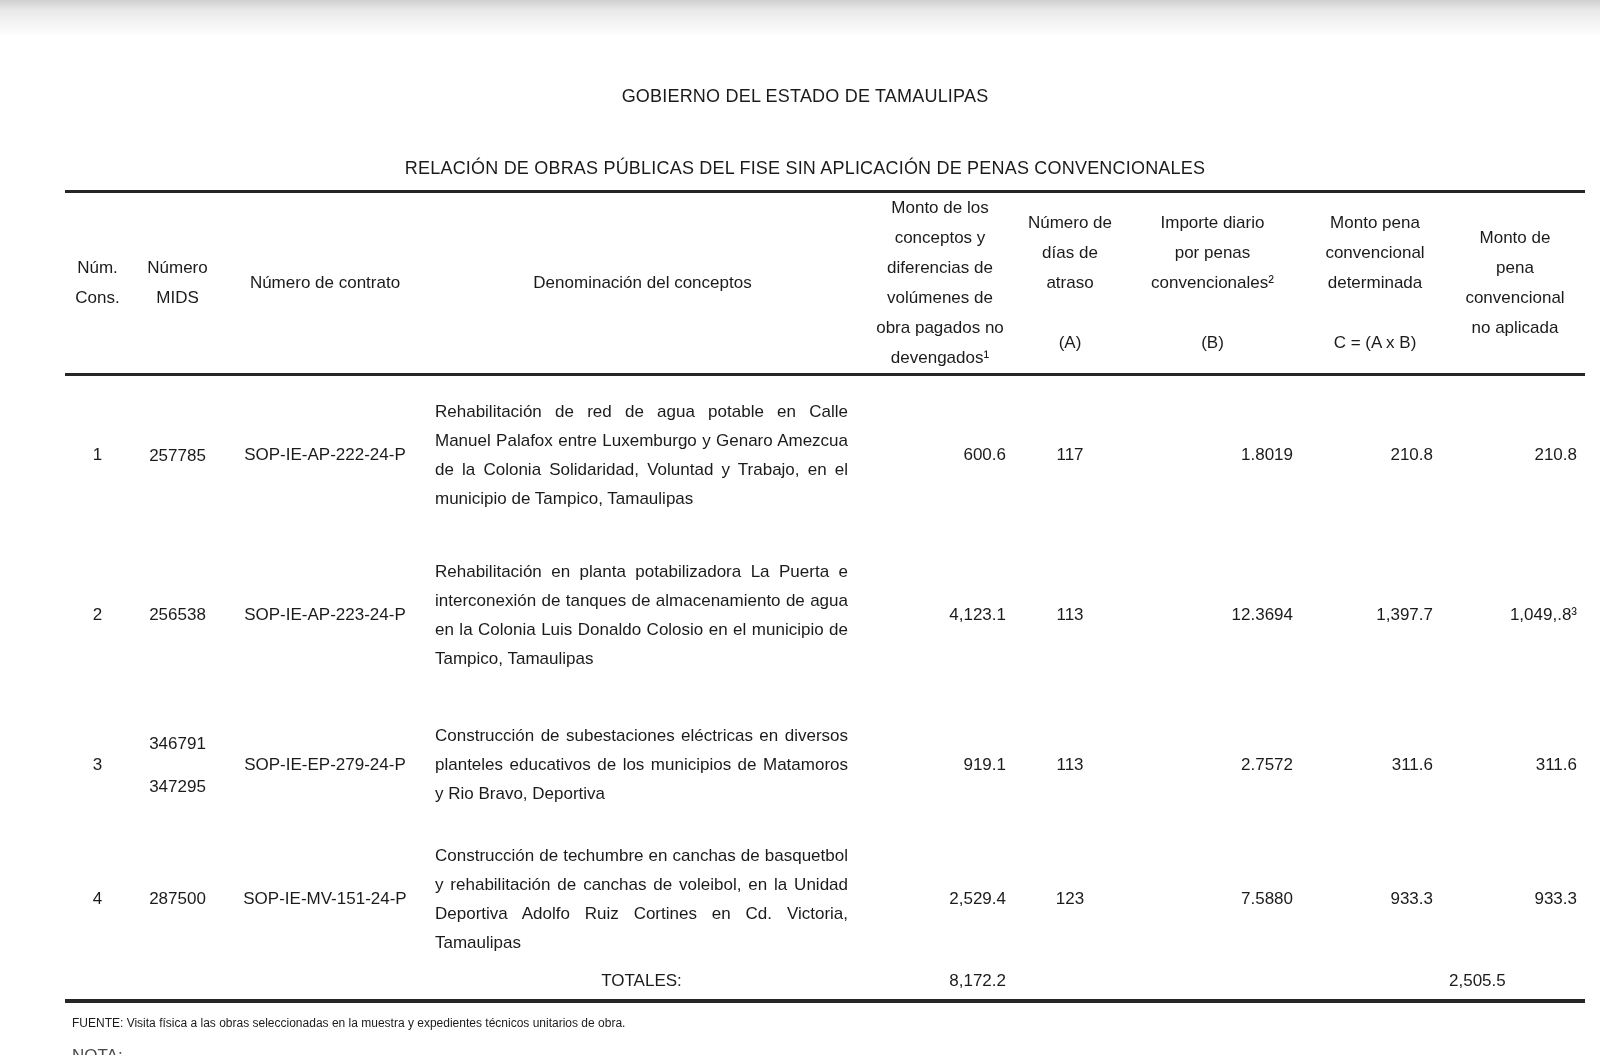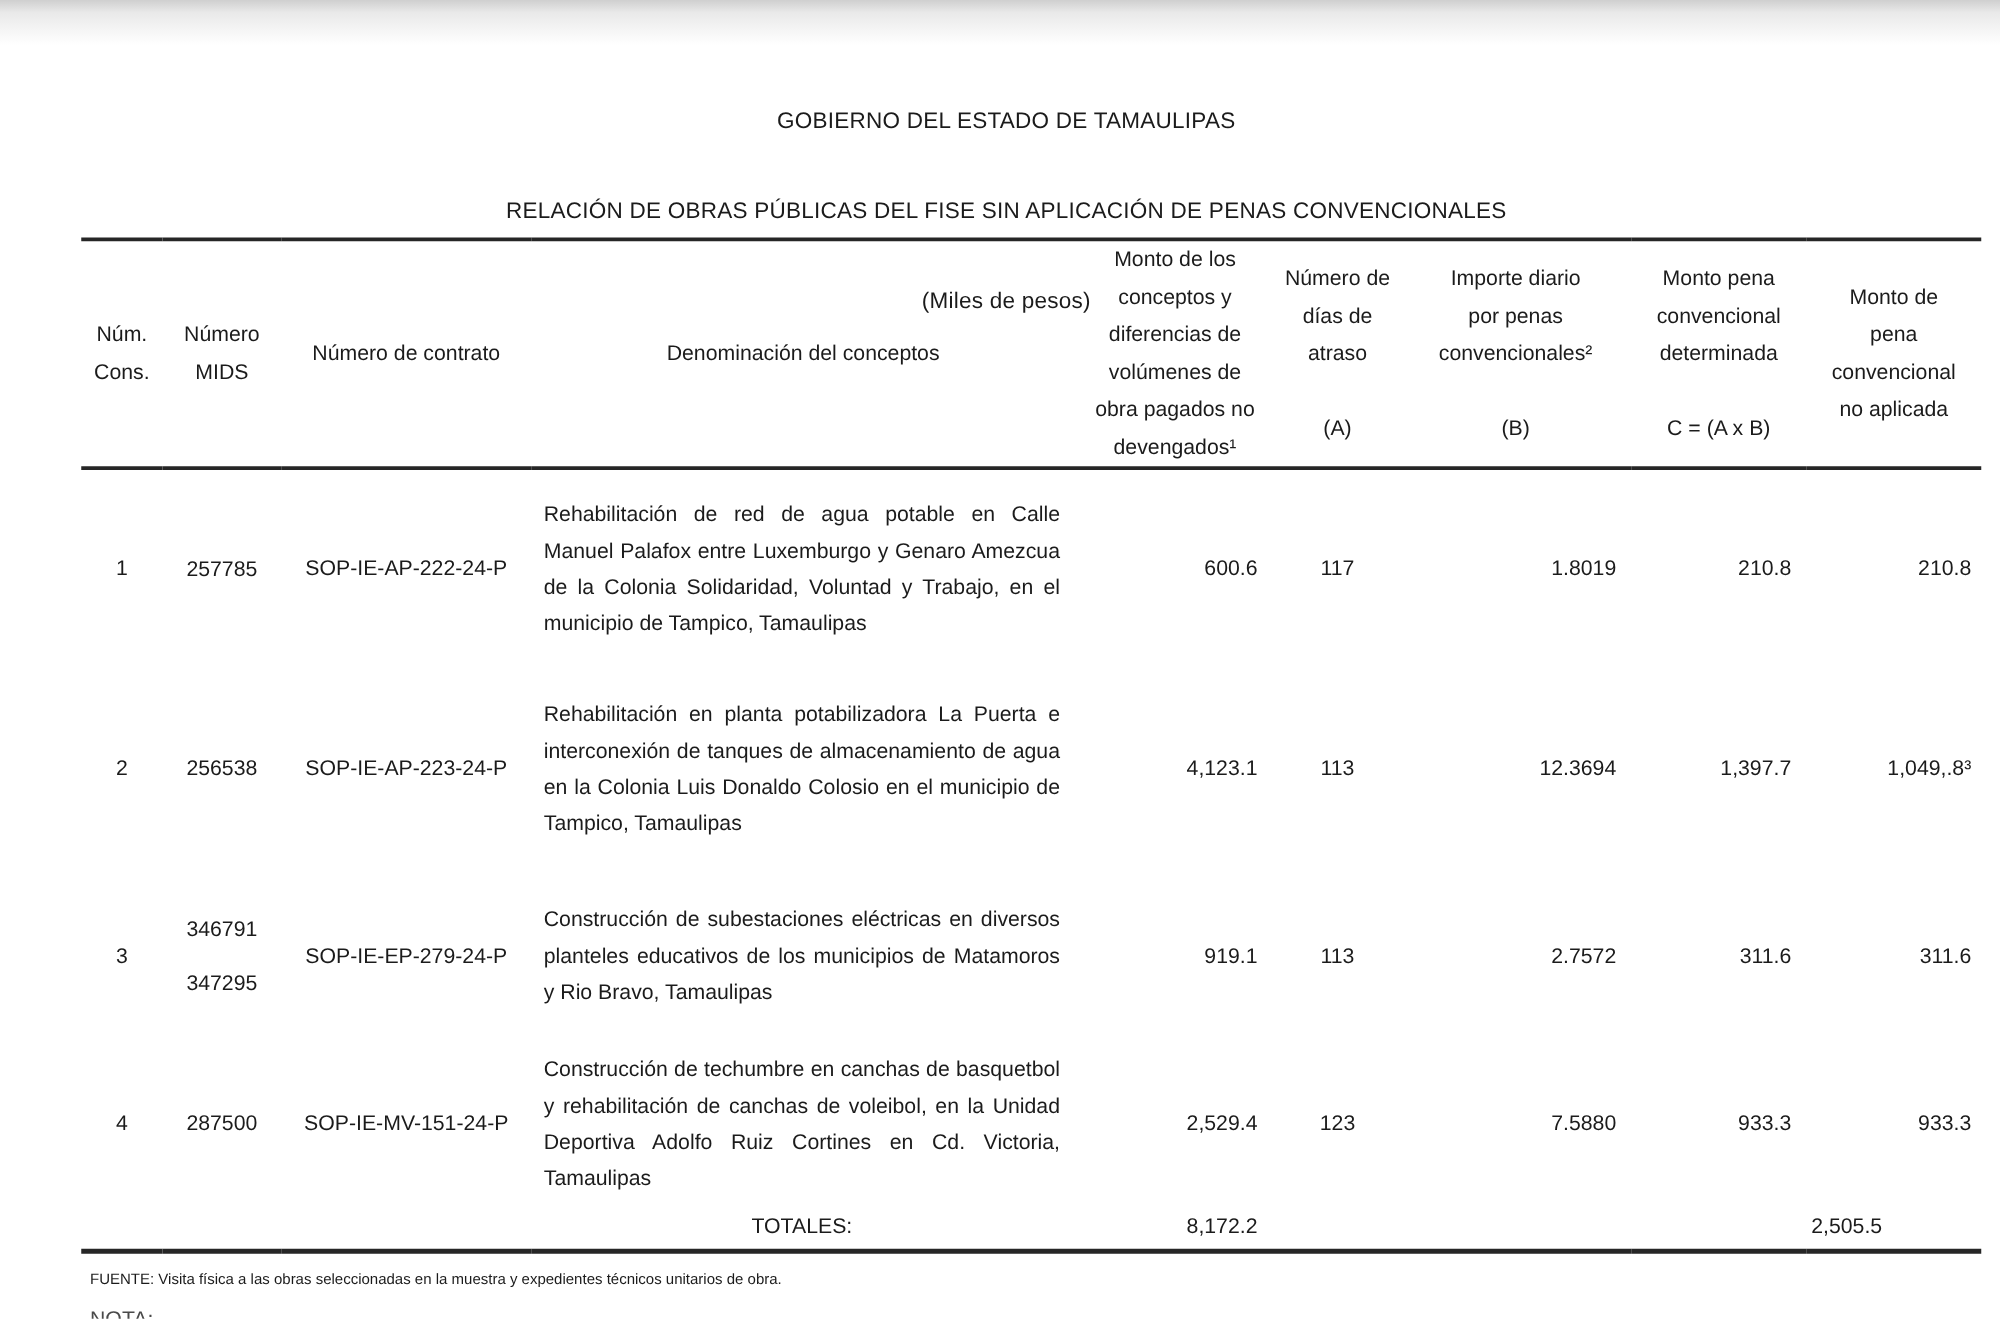--- a/index.html
+++ b/index.html
@@ -81,21 +81,20 @@
   }
 </style>
 </head>
 <body>
 
 <div class="top-shade"></div>
 
 <div class="titles">
   <div>GOBIERNO DEL ESTADO DE TAMAULIPAS</div>
   <div>RELACIÓN DE OBRAS PÚBLICAS DEL FISE SIN APLICACIÓN DE PENAS CONVENCIONALES</div>
-  <div>(Miles de pesos)</div>
 </div>
 
 <table>
   <colgroup>
     <col class="c1">
       <col class="c2">
       <col class="c3">
       <col class="c4">
       <col class="c5">
     <col class="c6">
@@ -159,21 +158,21 @@
         <td class="col6">113</td>
         <td class="col7">12.3694</td>
         <td class="col8">1,397.7</td>
         <td class="col9">1,049,.8³</td>
       </tr>
       <tr>
         <td class="col1">3</td>
         <td class="col2">346791
 347295</td>
         <td class="col3">SOP-IE-EP-279-24-P</td>
-        <td class="col4">Construcción de subestaciones eléctricas en diversos planteles educativos de los municipios de Matamoros y Rio Bravo, Tamaulipas</td>
+        <td class="col4">Construcción de subestaciones eléctricas en diversos planteles educativos de los municipios de Matamoros y Rio Bravo, Deportiva</td>
         <td class="col5">919.1</td>
         <td class="col6">113</td>
         <td class="col7">2.7572</td>
         <td class="col8">311.6</td>
         <td class="col9">311.6</td>
       </tr>
       <tr>
         <td class="col1">4</td>
         <td class="col2">287500</td>
         <td class="col3">SOP-IE-MV-151-24-P</td>

